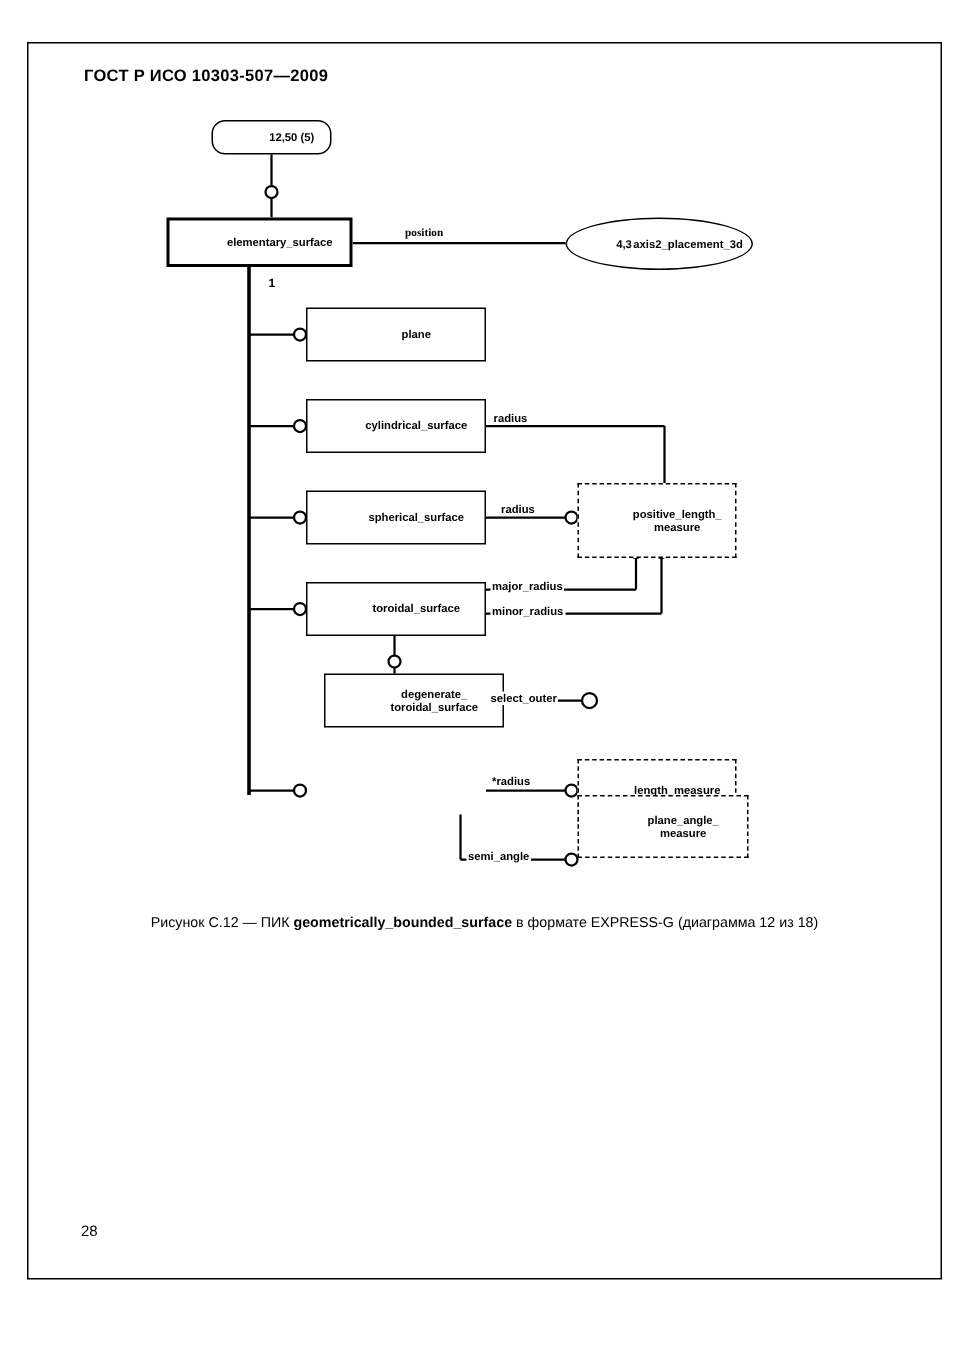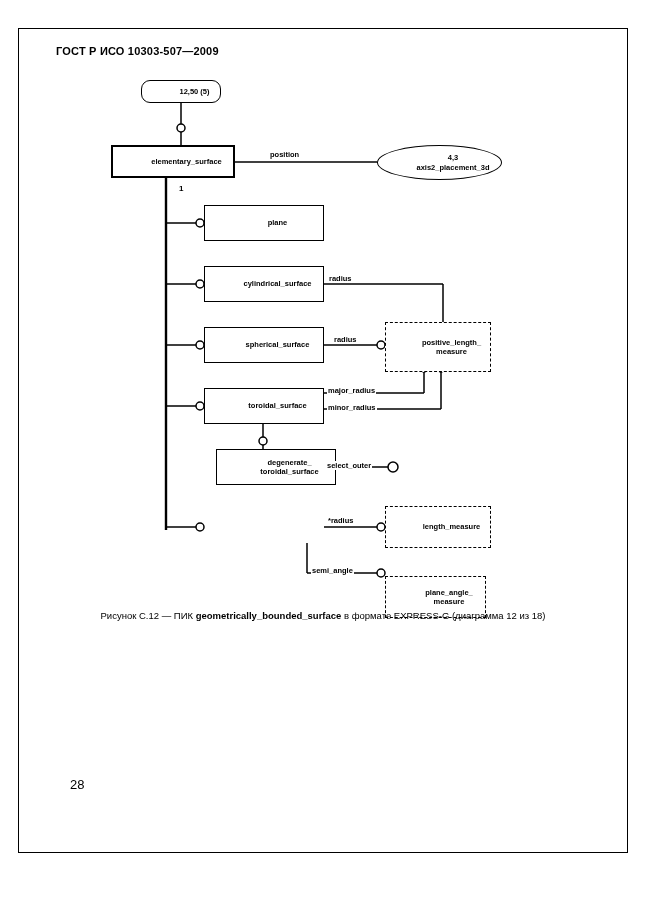--- a/index.html
+++ b/index.html
@@ -35,23 +35,22 @@
     left: 56px;
     top: 45px;
     font-size: 11px;
     font-weight: bold;
     letter-spacing: 0.2px;
     white-space: nowrap;
   }
   .page-number {
     position: absolute;
     left: 54px;
-    top: 777px;
-    font-size: 13px;
-    margin-left: 16px;
+    top: 816px;
+    font-size: 10px;
   }
   .caption {
     position: absolute;
     left: 0;
     top: 610px;
     width: 646px;
     text-align: center;
     font-size: 9.5px;
   }
   .caption b {
@@ -184,26 +183,26 @@
     <div class="node solid rounded" style="left:141px; top:80px; width:80px; height:23px;">
       <span>12,50 (5)</span>
     </div>
 
     <div class="node thick" style="left:111px; top:145px; width:124px; height:33px;">
       <span>elementary_surface</span>
     </div>
 
     <div class="corner-label" style="left:179px; top:184px;">1</div>
 
-    <div class="node solid ellipse" style="left:377px; top:145px; width:125px; height:35px; flex-direction:column; gap:1px;">
+    <div class="node solid ellipse" style="left:377px; top:145px; width:125px; height:35px; flex-direction:row; gap:1px;">
       <span>4,3</span>
       <span>axis2_placement_3d</span>
     </div>
 
-    <div class="edge-label" style="left:269px; top:150px;">position</div>
+    <div class="edge-label" style="left:269px; top:150px;font-family:Liberation Serif, serif;">position</div>
 
     <div class="node solid" style="left:204px; top:205px; width:120px; height:36px;">
       <span>plane</span>
     </div>
 
     <div class="node solid" style="left:204px; top:266px; width:120px; height:36px;align-items:center;">
       <span>cylindrical_surface</span>
     </div>
     <div class="edge-label" style="left:328px; top:274px;">radius</div>
 
@@ -229,21 +228,21 @@
 
     <div class="node dashed" style="left:385px; top:322px; width:106px; height:50px; white-space:pre-line;">
       <span>positive_length_
 measure</span>
     </div>
 
     <div class="node dashed" style="left:385px; top:506px; width:106px; height:42px;">
       <span>length_measure</span>
     </div>
 
-    <div class="node dashed" style="left:385px; top:576px; width:101px; height:42px; white-space:pre-line;">
+    <div class="node dashed" style="left:385px; top:530px; width:114px; height:42px; white-space:pre-line;">
       <span>plane_angle_
 measure</span>
     </div>
 
   </div>
 
   <div class="caption">
     <span>Рисунок С.12 — ПИК </span><b>geometrically_bounded_surface</b><span> в формате EXPRESS-G (диаграмма  12 из 18)</span>
   </div>
 

